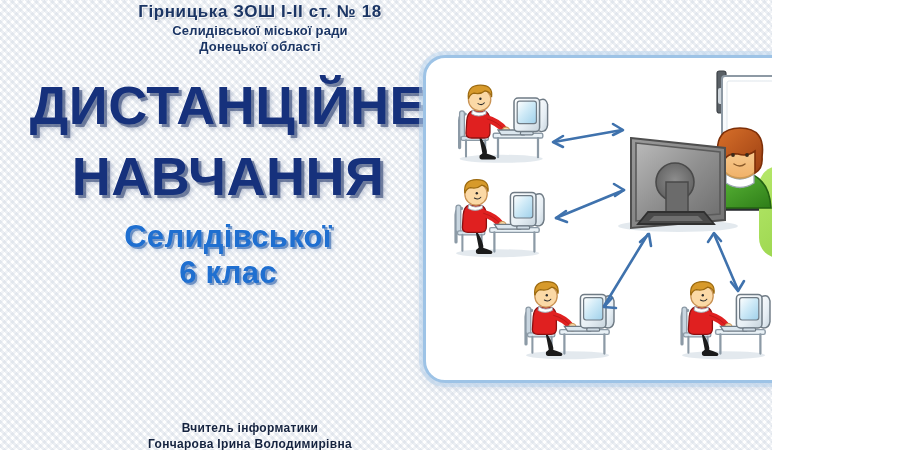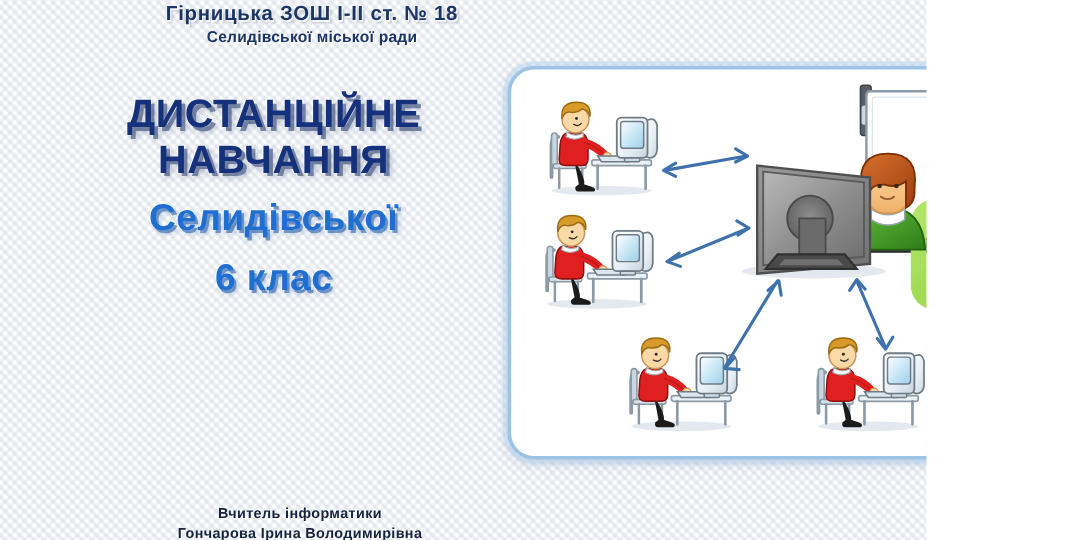--- a/index.html
+++ b/index.html
@@ -51,51 +51,51 @@
 
   
   #title-block {
     position: absolute;
     left: 8px;
     top: 78px;
     width: 440px;
     text-align: center;
   }
   .main-title {
-    font-size: 33px;
+    font-size: 54px;
     font-weight: bold;
     line-height: 1.02;
     color: #16317c;
     letter-spacing: 0.5px;
     -webkit-text-stroke: 1.2px #ffffff;
     paint-order: stroke fill;
     text-shadow:
       3px 3px 0 rgba(40,60,110,0.55),
       4px 4px 5px rgba(60,80,130,0.35);
     white-space: nowrap;
   }
   .main-title.second {
-    margin-top: 4px;
+    margin-top: 16px;
   }
   .sub-title {
     margin-top: 16px;
     font-size: 31px;
     font-weight: bold;
     line-height: 1.08;
     color: #1f6fd0;
     letter-spacing: 0.3px;
     -webkit-text-stroke: 1.1px #ffffff;
     paint-order: stroke fill;
     text-shadow:
       2px 2px 0 rgba(30,85,165,0.55),
       3px 3px 4px rgba(60,110,180,0.30);
     white-space: nowrap;
   }
   .sub-title.second {
-    margin-top: 16px;
+    margin-top: 2px;
   }
 
   
   #teacher-footer {
     position: absolute;
     left: 0;
     top: 420px;
     width: 500px;
     text-align: center;
     color: #15233f;
@@ -131,20 +131,21 @@
   }
 </style>
 </head>
 <body>
 
 <div id="slide">
 
   <div id="school-header">
     <div class="line1">Гірницька  ЗОШ I-II ст. № 18</div>
     <div class="line2">Селидівської міської ради</div>
+    <div class="line3">Донецької області</div>
   </div>
 
   <div id="title-block">
     <div class="main-title">ДИСТАНЦІЙНЕ</div>
     <div class="main-title second">НАВЧАННЯ</div>
     <div class="sub-title">Селидівської</div>
     <div class="sub-title second">6 клас</div>
   </div>
 
   <div id="teacher-footer">

